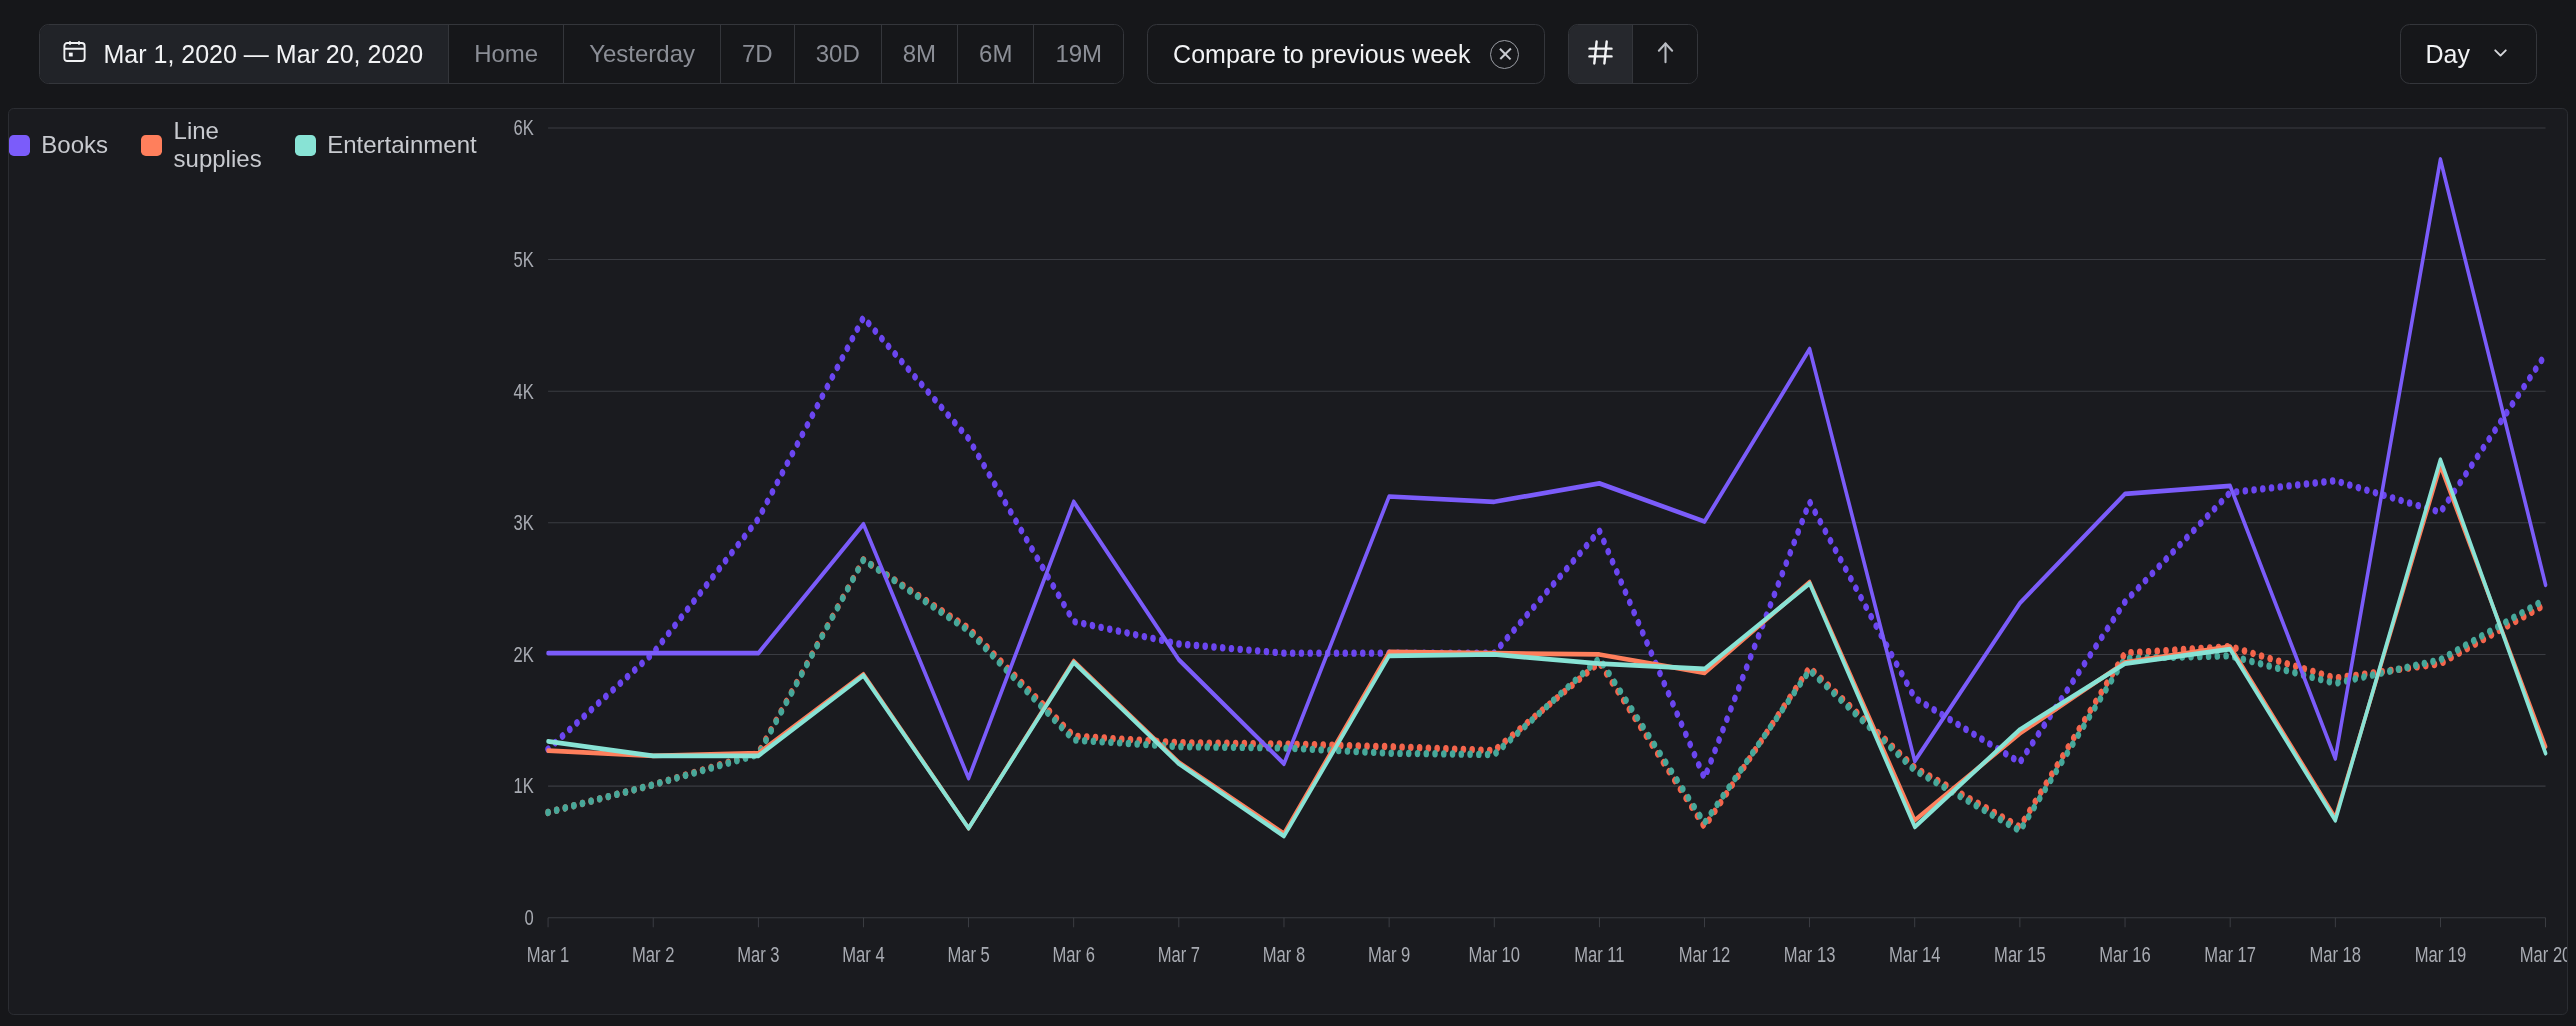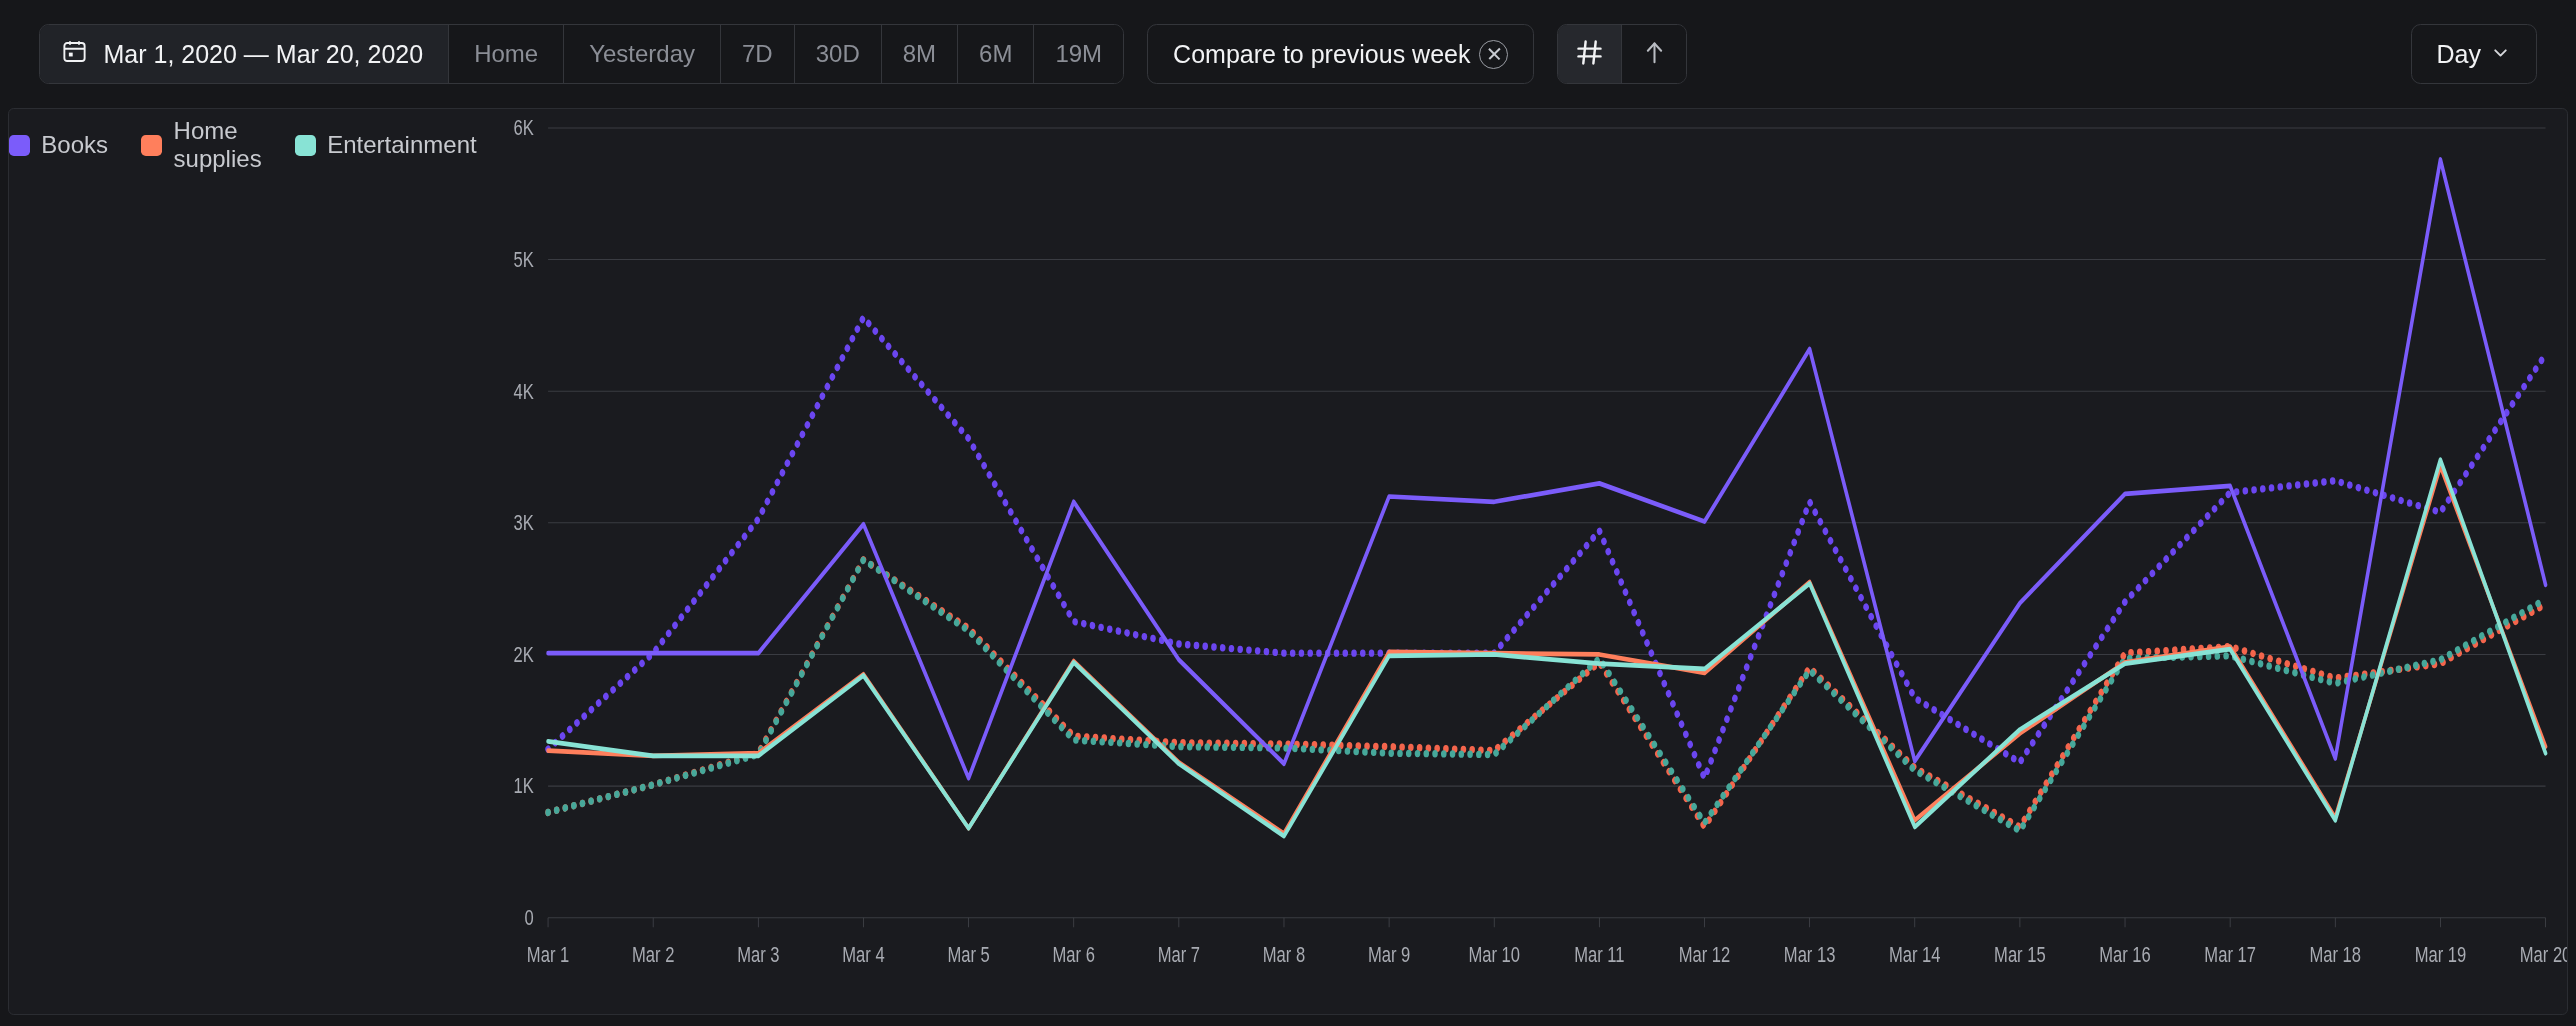--- a/index.html
+++ b/index.html
@@ -51,21 +51,21 @@
     color: #f2f3f5;
     background: #212328;
     gap: 15.5px;
     padding: 0 25px 0 21px;
     font-size: 25px;
   }
   .seg-item.compact { padding: 0 21px; }
 
   .pill {
     height: 60px;
-    display: flex; align-items: center; gap: 9px;
+    display: flex; align-items: center; gap: 20px;
     padding: 0 25px;
     border: 1px solid #34363b;
     border-radius: 9.7px;
     background: #16171a;
     color: #f2f3f5;
     font-size: 25px;
     cursor: pointer;
     white-space: nowrap;
   }
   .pill .chev { color: #d5d7db; font-size: 19.3px; line-height: 1; }
@@ -209,21 +209,21 @@
 
   <div class="panel">
 
     <div class="legend">
       <div class="legend-item">
         <span class="legend-swatch" style="background:#7b5cfa"></span>
         <span>Books</span>
       </div>
       <div class="legend-item">
         <span class="legend-swatch" style="background:#ff7f5c"></span>
-        <span>Home supplies</span>
+        <span>Line supplies</span>
       </div>
       <div class="legend-item">
         <span class="legend-swatch" style="background:#88e3d5"></span>
         <span>Entertainment</span>
       </div>
     </div>
 
     <div class="plot-wrap">
       <svg class="plot" id="plot-svg" viewBox="0 0 2648 862" preserveAspectRatio="none">
         <g id="grid-layer">

